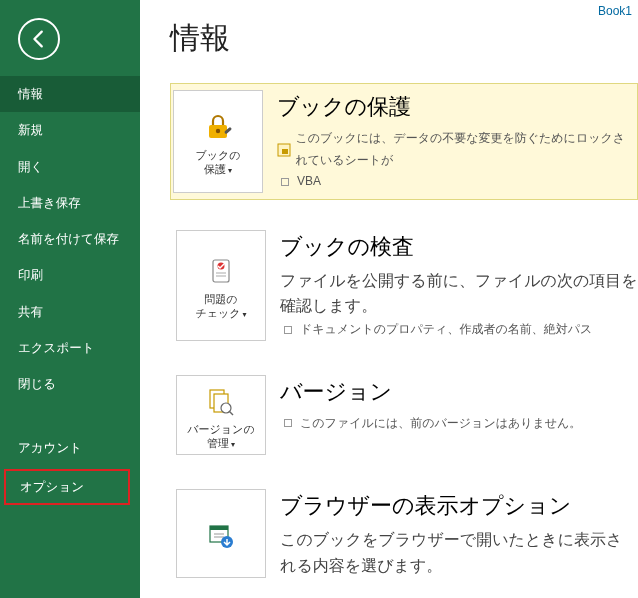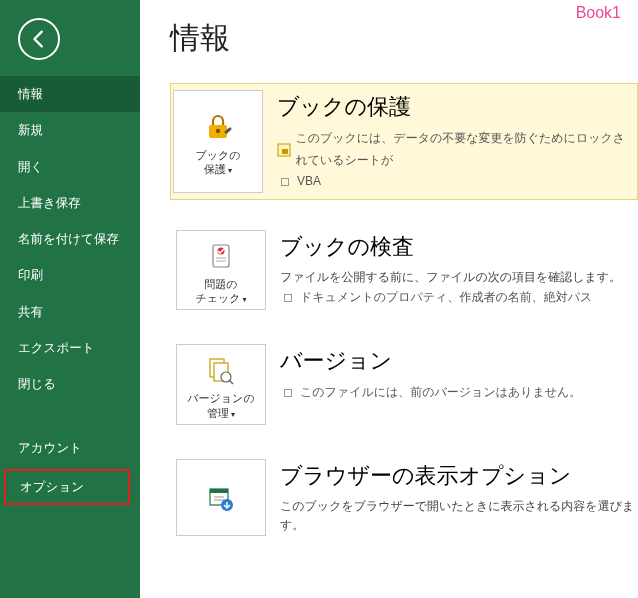--- a/index.html
+++ b/index.html
@@ -5,32 +5,32 @@
 * { box-sizing: border-box; margin: 0; padding: 0; font-family: "Meiryo UI", "Yu Gothic UI", sans-serif; }
 body { width: 638px; height: 598px; overflow: hidden; background: #fff; display: flex; }
 .sidebar { width: 140px; background: #217346; color: #fff; display: flex; flex-direction: column; padding-top: 10px; }
 .back-circle { width: 42px; height: 42px; border: 2px solid #fff; border-radius: 50%; display: flex; align-items: center; justify-content: center; margin: 8px 0 16px 18px; cursor: pointer; }
 .back-circle svg { width: 22px; height: 22px; }
 .nav-item { padding: 10px 18px; font-size: 12.5px; cursor: pointer; line-height: 1.3; }
 .nav-item.selected { background: #185c37; }
 .nav-spacer { height: 28px; }
 .nav-item.highlighted { border: 2px solid #d22; margin: 2px 10px 2px 4px; padding: 8px 14px; }
 .main { flex: 1; padding: 18px 0 0 30px; position: relative; }
-.bookname { position: absolute; top: 4px; right: 17px; font-size: 16px; color: #ec4899; }
+.bookname { position: absolute; top: 4px; right: 6px; font-size: 12px; color: #0369a1; }
 .page-title { font-size: 30px; color: #222; font-weight: 300; margin-bottom: 24px; }
 .section-row { display: flex; margin-bottom: 34px; }
 .section-row.top { background: #fff9d9; border: 1px solid #e0d880; padding: 6px 0; margin-bottom: 30px; }
 .action-tile { width: 90px; display: flex; flex-direction: column; align-items: center; justify-content: center; border: 1px solid #ccc; padding: 8px 4px 4px; margin-left: 6px; margin-right: 14px; background: #fff; cursor: pointer; }
 .section-row.top .action-tile { margin-left: 2px; }
 .action-tile .icon { height: 34px; display: flex; align-items: center; justify-content: center; }
 .action-tile .label { font-size: 11px; text-align: center; color: #333; line-height: 1.3; margin-top: 4px; }
 .action-tile .label .drop { font-size: 8px; margin-left: 2px; }
 .section-body { flex: 1; padding-top: 2px; }
 .section-heading { font-size: 22px; color: #000000; margin-bottom: 6px; }
-.section-text { font-size: 12px; color: #444; line-height: 1.6; }
+.section-text { font-size: 16px; color: #444; line-height: 1.6; }
 .sub-row { display: flex; align-items: center; font-size: 12px; color: #555; line-height: 1.8; }
 .sub-icon { width: 18px; display: inline-flex; align-items: center; justify-content: center; margin-right: 4px; }
 .bullet { width: 8px; height: 8px; border: 1px solid #999; display: inline-block; margin-right: 8px; margin-left: 4px; }
 </style>
 </head>
 <body>
 
 <div class="sidebar">
   <div class="back-circle">
     <svg viewBox="0 0 24 24">

